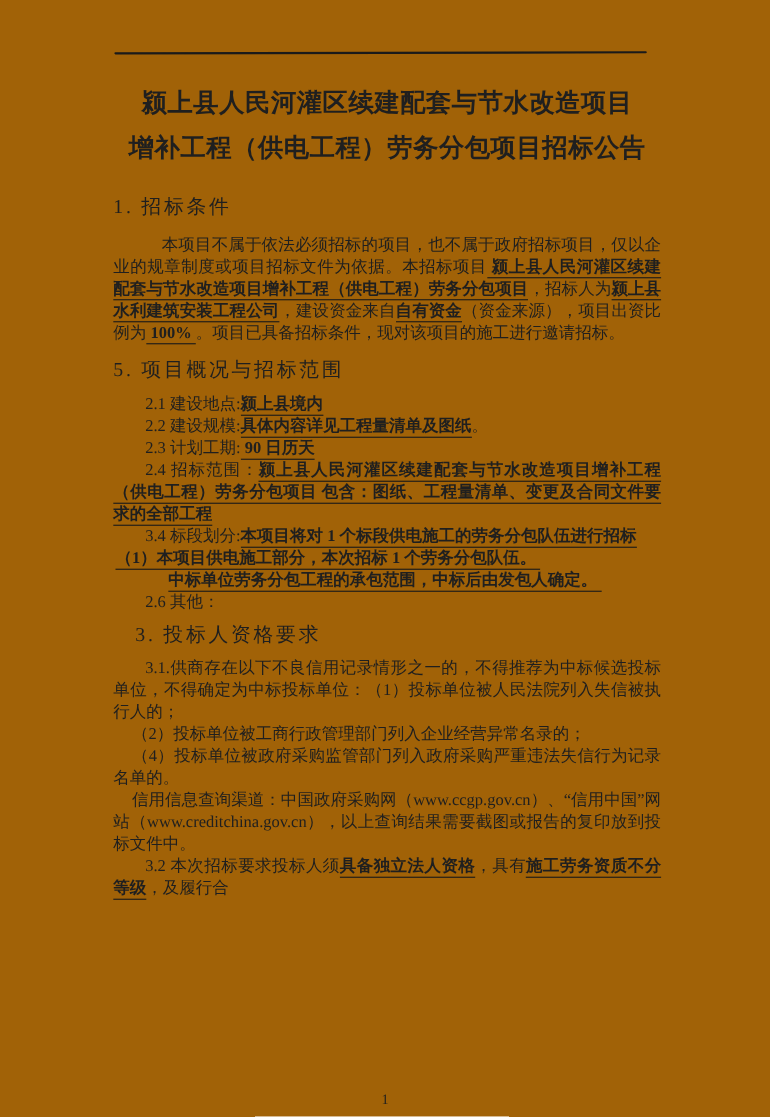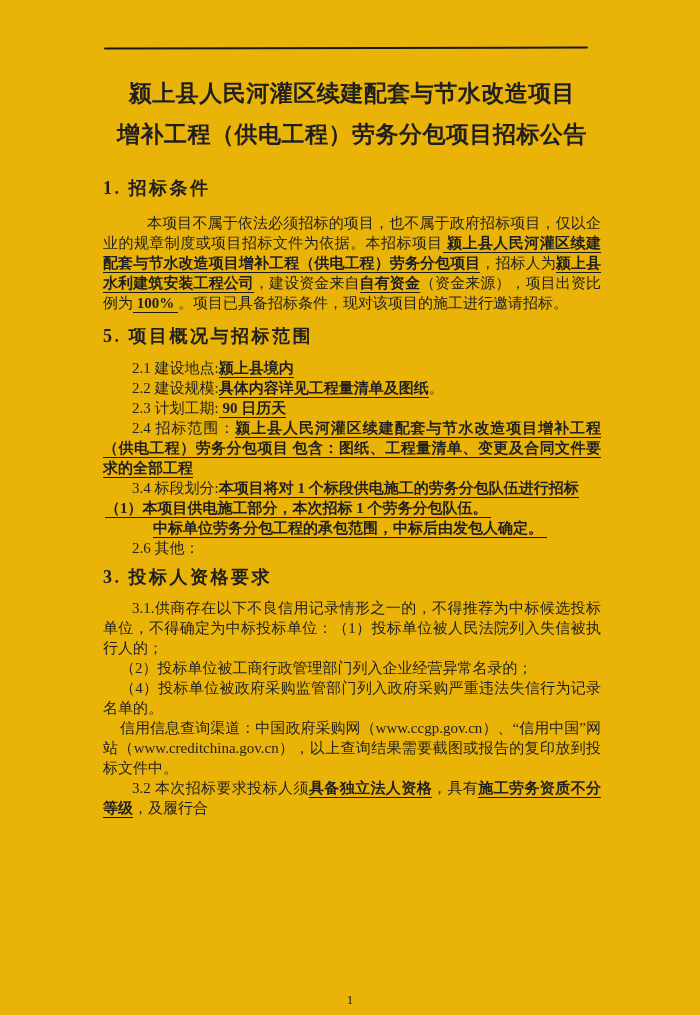--- a/index.html
+++ b/index.html
@@ -1,38 +1,38 @@
 <!DOCTYPE html>
 <html><head>
 <meta charset="utf-8">
 <style>
   html,body{margin:0;padding:0;background:#ffffff;}
   .page{
     position:relative;
     width:700px;height:1015px;
-    background:#eab308;
+    background:#a16207;
     font-family:"Liberation Serif","DejaVu Serif",serif;
     color:#1f1f1f;
     overflow:hidden;
   }
   .content{padding:0 99px 0 103px;}
   .topline{
     position:absolute;top:47px;left:104px;width:484px;height:2px;
     background:#1a1a1a;transform:rotate(-0.12deg);border-radius:1px;
   }
   .title{
     padding-top:73px;text-align:center;
     font-weight:700;font-size:23px;line-height:41px;letter-spacing:0.5px;
   }
   h2{
-    margin:0;font-size:18px;font-weight:700;letter-spacing:2.5px;line-height:26px;
+    margin:0;font-size:18px;font-weight:400;letter-spacing:2.5px;line-height:26px;
   }
   .h1{margin-top:20px;}
   .hh2{margin-top:10px;}
-  .hh3{margin-top:6px;}
+  .hh3{margin-top:6px;margin-left:20px;}
   p{
     margin:0;font-size:15px;line-height:20px;
     text-align:justify;white-space:pre-wrap;
   }
   .p1{margin-top:12px;}
   .grp2{margin-top:9px;}
   .grp3{margin-top:8px;}
   .p32{margin-top:0;}
   .ind3{text-indent:44px;}
   .ind2{text-indent:29px;}

